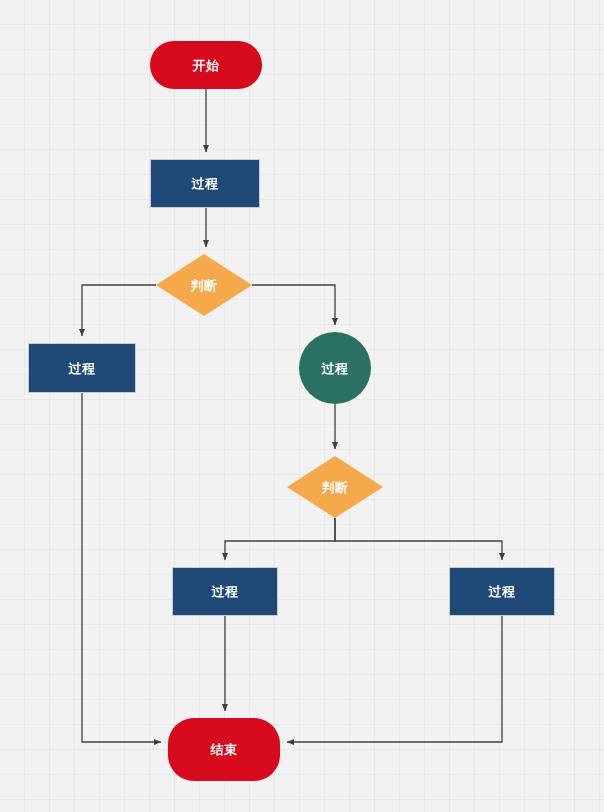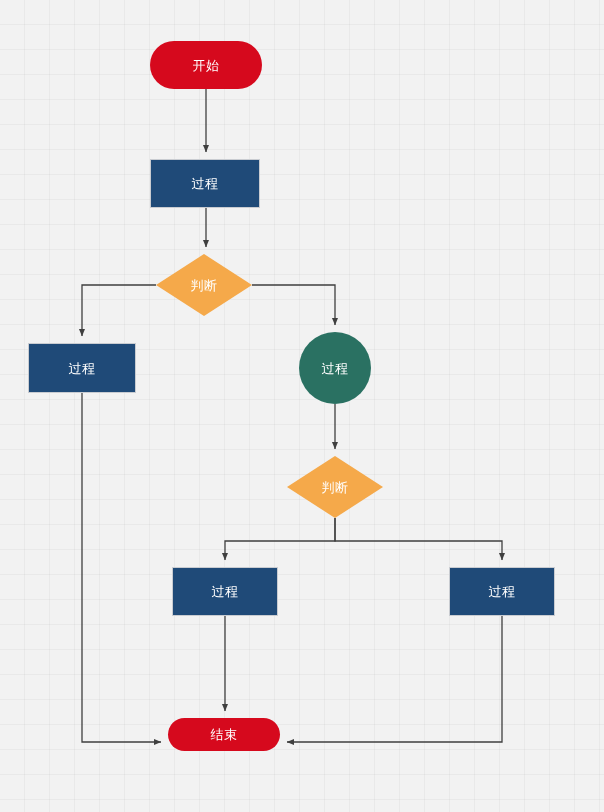--- a/index.html
+++ b/index.html
@@ -64,20 +64,21 @@
     width: 100%;
     height: 100%;
   }
   .node-decision .node-label {
     position: relative;
     z-index: 2;
     text-align: right;
   }
   .node-label {
     pointer-events: none;
+    font-weight: bold;
   }
 </style>
 </head>
 <body>
 
 <div id="canvas">
 
   <svg id="edges" viewBox="0 0 604 812" width="604" height="812" xmlns="http://www.w3.org/2000/svg">
     <defs>
       <marker id="arrowhead" markerWidth="9" markerHeight="9" refX="7.4" refY="3.2" orient="auto" markerUnits="userSpaceOnUse">
@@ -139,17 +140,17 @@
   </div>
 
   <div class="node node-process" style="left:172px; top:567px; width:106px; height:49px;">
     <span class="node-label">过程</span>
   </div>
 
   <div class="node node-process" style="left:449px; top:567px; width:106px; height:49px;">
     <span class="node-label">过程</span>
   </div>
 
-  <div class="node node-terminator" style="left:168px; top:718px; width:112px; height:33px;">
+  <div class="node node-terminator" style="left:168px; top:718px; width:112px; height:63px;">
     <span class="node-label">结束</span>
   </div>
 
 </div>
 
 </body></html>

